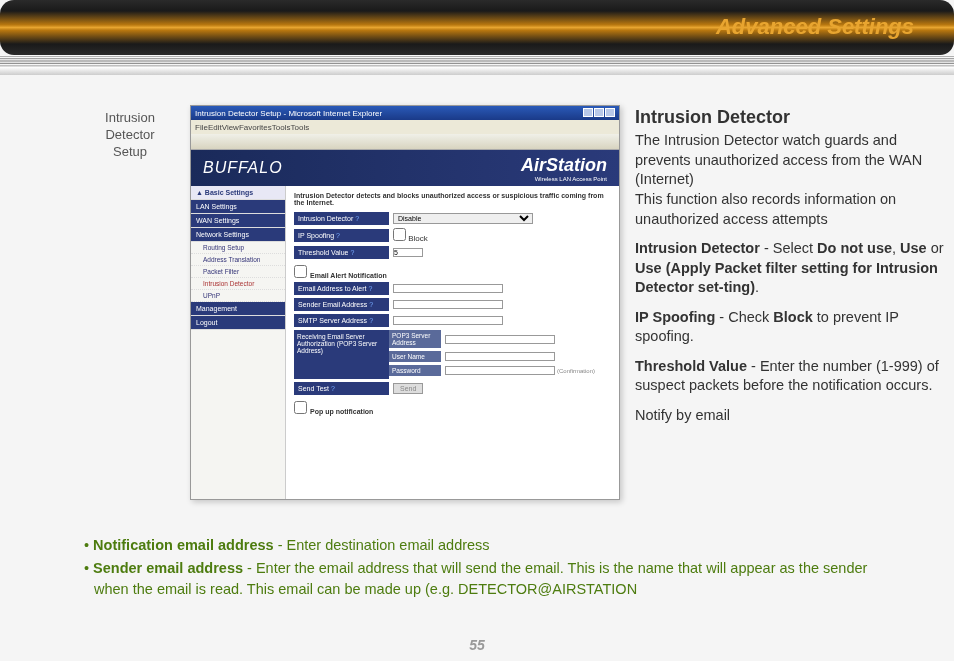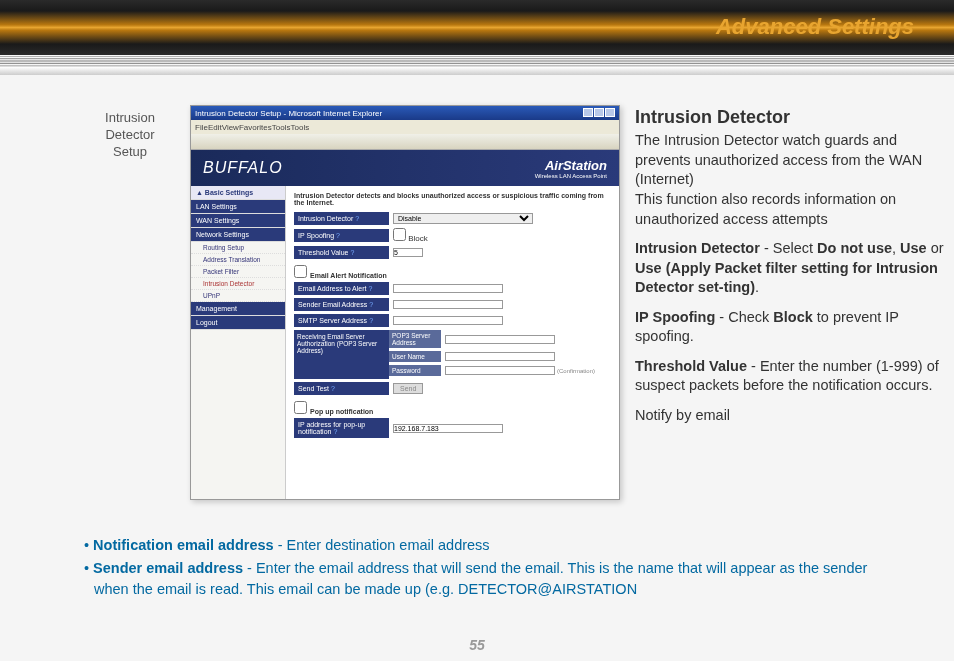--- a/index.html
+++ b/index.html
@@ -1,36 +1,36 @@
 <!DOCTYPE html>
 <html><head>
 <meta charset="utf-8">
 <style>
   * { margin: 0; padding: 0; box-sizing: border-box; }
   body { width: 954px; height: 661px; font-family: Arial, Helvetica, sans-serif; background: #f5f5f5; position: relative; }
   
   .top-band { position: absolute; top: 0; left: 0; right: 0; height: 90px; }
-  .gradient-bar { height: 55px; background: linear-gradient(to bottom, #2a2a2a 0%, #1a1a1a 20%, #b8770f 45%, #e8a530 50%, #b8770f 55%, #1a1a1a 80%, #2a2a2a 100%); }
+  .gradient-bar { height: 55px; background: linear-gradient(to bottom, #2a2a2a 0%, #1a1a1a 20%, #b8770f 45%, #e8a530 50%, #b8770f 55%, #1a1a1a 80%, #2a2a2a 100%); border-radius: 14px; }
   .title-line { position: absolute; top: 14px; right: 40px; font-size: 22px; font-style: italic; font-weight: bold; color: #e8a530; }
   .under-lines { height: 20px; background: linear-gradient(to bottom,#aaa 0%,#fff 2%,#aaa 8%,#fff 12%,#999 18%,#fff 24%,#888 30%,#fff 36%,#888 42%,#fff 48%,#aaa 54%,#fff 60%,#ccc 100%); }
   
   .content { position: absolute; top: 105px; left: 80px; right: 30px; bottom: 40px; }
   
   .caption { position: absolute; left: 0; top: 5px; width: 100px; text-align: center; font-size: 13px; color: #555; line-height: 1.3; }
   
   .screenshot { position: absolute; left: 110px; top: 0; width: 430px; height: 395px; border: 1px solid #999; background: #fff; font-size: 8px; color: #333; box-shadow: 2px 2px 6px rgba(0,0,0,0.2); }
   .browser-titlebar { height: 14px; background: linear-gradient(to bottom,#2a5ab8,#1a3a88); color: #fff; padding: 1px 4px; display:flex; justify-content:space-between; align-items:center; }
   .titlebar-btns span{ display:inline-block; width:10px; height:9px; background:#b8c8e8; margin-left:1px; border:1px solid #fff;}
   .browser-menu { height: 14px; background: #ece9d8; padding: 0 4px; display:flex; align-items:center; color:#444;}
   .browser-toolbar { height: 16px; background: linear-gradient(to bottom,#f0f0e8,#d8d4c0); border-bottom:1px solid #aaa;}
   
   .app-header { height: 36px; background: linear-gradient(to right,#1a2a5a,#2a3a7a); display:flex; align-items:center; justify-content:space-between; padding:0 12px; color:#fff; }
   .logo-buffalo { font-family: Impact, sans-serif; font-size:16px; letter-spacing:1px; font-style:italic;}
   .logo-airstation { text-align:right; }
-  .logo-airstation .big{ font-size:13px; font-weight:bold; font-style:italic;}
+  .logo-airstation .big{ font-size:18px; font-weight:bold; font-style:italic;}
   .logo-airstation .small{ font-size:6px; display:block;}
   
   .app-body { display:flex; height: calc(100% - 80px); }
   .sidebar { width: 95px; background:#f5f5f2; border-right:1px solid #ccc; }
   .nav-item { padding:3px 5px; font-size:7px; border-bottom:1px solid #ddd; }
   .nav-basic { background:#e8e8f5; color:#2a3a7a; font-weight:bold;}
   .nav-dark { background:#2a3a7a; color:#fff; }
   .nav-sub { padding:2px 5px 2px 12px; font-size:6.5px; color:#337; border-bottom:1px dotted #ddd;}
   .nav-sub.active{ color:#a33;}
   
@@ -50,21 +50,21 @@
   .nested-left{ width:95px; background:#2a3a7a; color:#fff; font-size:6.5px; padding:3px;}
   .nested-right{ flex:1;}
   .nested-right .form-row .form-label{ width:52px; background:#5a6a9a;}
   .btn-send{ font-size:7px; padding:1px 6px; background:#ddd; border:1px solid #999; color:#888;}
   .confirm{ font-size:6px; color:#888; margin-left:2px;}
   
   .description { position: absolute; left: 555px; top: 0; width: 310px; font-size: 14.5px; color: #333; line-height: 1.35; }
   .description h2 { font-size: 18px; font-weight: bold; margin-bottom: 2px; }
   .description p { margin-bottom: 10px; }
   
-  .bottom-text { position: absolute; left: 0; top: 430px; width: 820px; font-size: 14.5px; color:#0369a1; line-height:1.45; }
+  .bottom-text { position: absolute; left: 0; top: 430px; width: 820px; font-size: 14.5px; color:#4d7c0f; line-height:1.45; }
   .bottom-text div{ padding-left:14px; text-indent:-10px; margin-bottom:2px;}
   
   .page-num { position:absolute; bottom:8px; left:0; right:0; text-align:center; font-size:14px; font-weight:bold; font-style:italic; color:#999;}
 </style>
 </head>
 <body>
 
 <div class="top-band">
   <div class="gradient-bar">
     <div class="title-line">Advanced Settings</div>
@@ -166,24 +166,20 @@
               </div>
           </div>
         </div>
 
         <div class="form-row">
           <div class="form-label"><span>Send Test</span><span class="help">?</span></div>
           <div class="form-ctrl"><button class="btn-send">Send</button></div>
         </div>
 
         <div class="section-head"><input type="checkbox" style=""><span>Pop up notification</span></div>
-        <div class="form-row">
-          <div class="form-label"><span>IP address for pop-up notification</span><span class="help">?</span></div>
-          <div class="form-ctrl"><input type="text" value="192.168.7.183" style=""></div>
-        </div>
       </div>
     </div>
   </div>
 
   <div class="description">
     <h2>Intrusion Detector</h2>
     <p style="white-space:pre-line;">The Intrusion Detector watch guards and prevents unauthorized access from the WAN (Internet)
 This function also records information on unauthorized access attempts</p>
     <p><b>Intrusion Detector</b><span> - Select </span><b>Do not use</b><span>, </span><b>Use</b><span> or </span><b>Use (Apply Packet filter setting for Intrusion Detector set-ting)</b><span>.</span></p>
     <p><b>IP Spoofing</b><span> - Check </span><b>Block</b><span> to prevent IP spoofing.</span></p>

